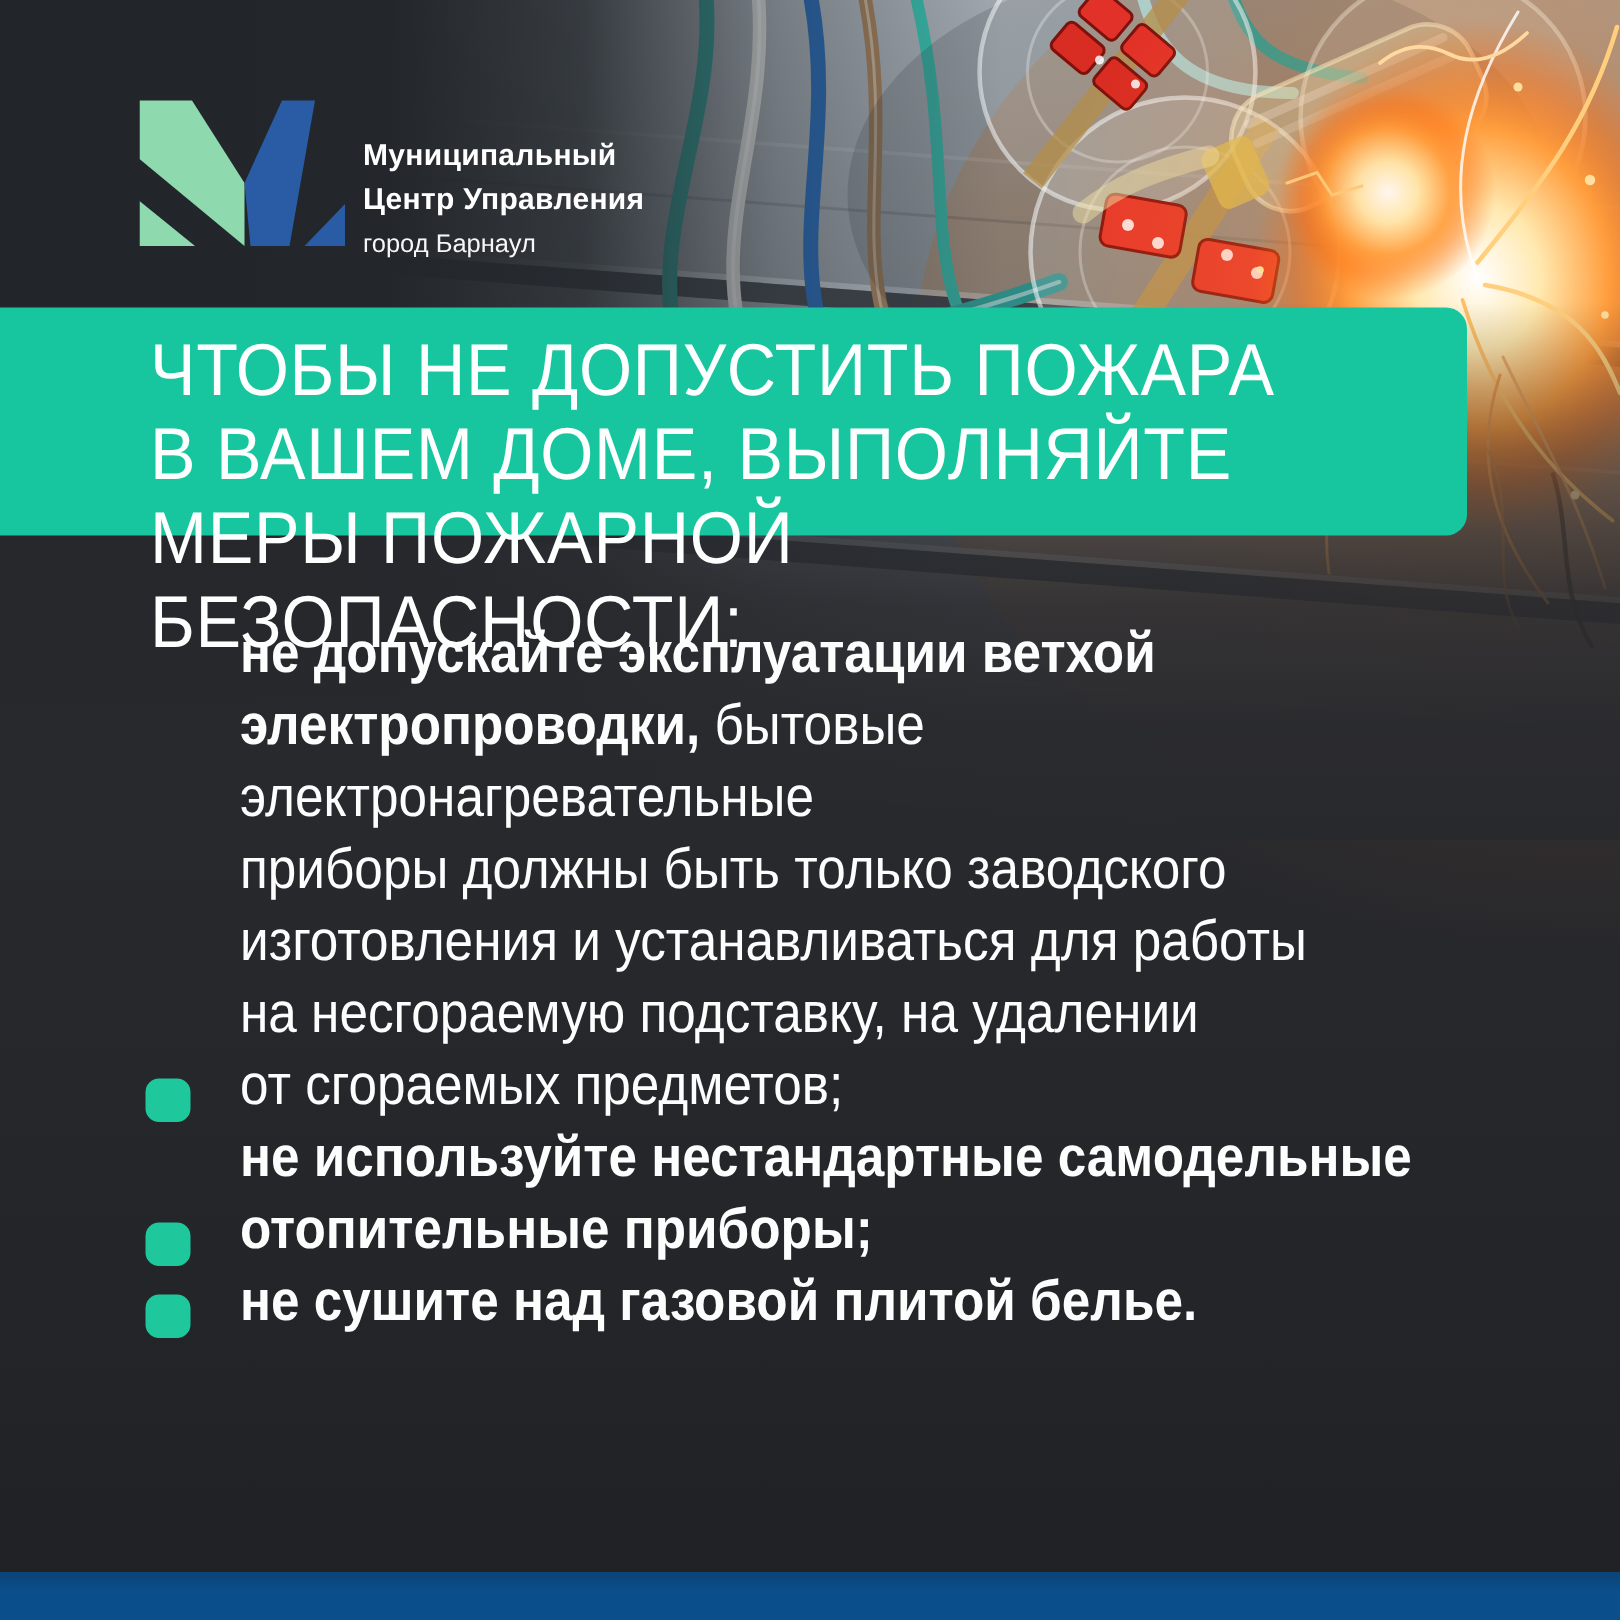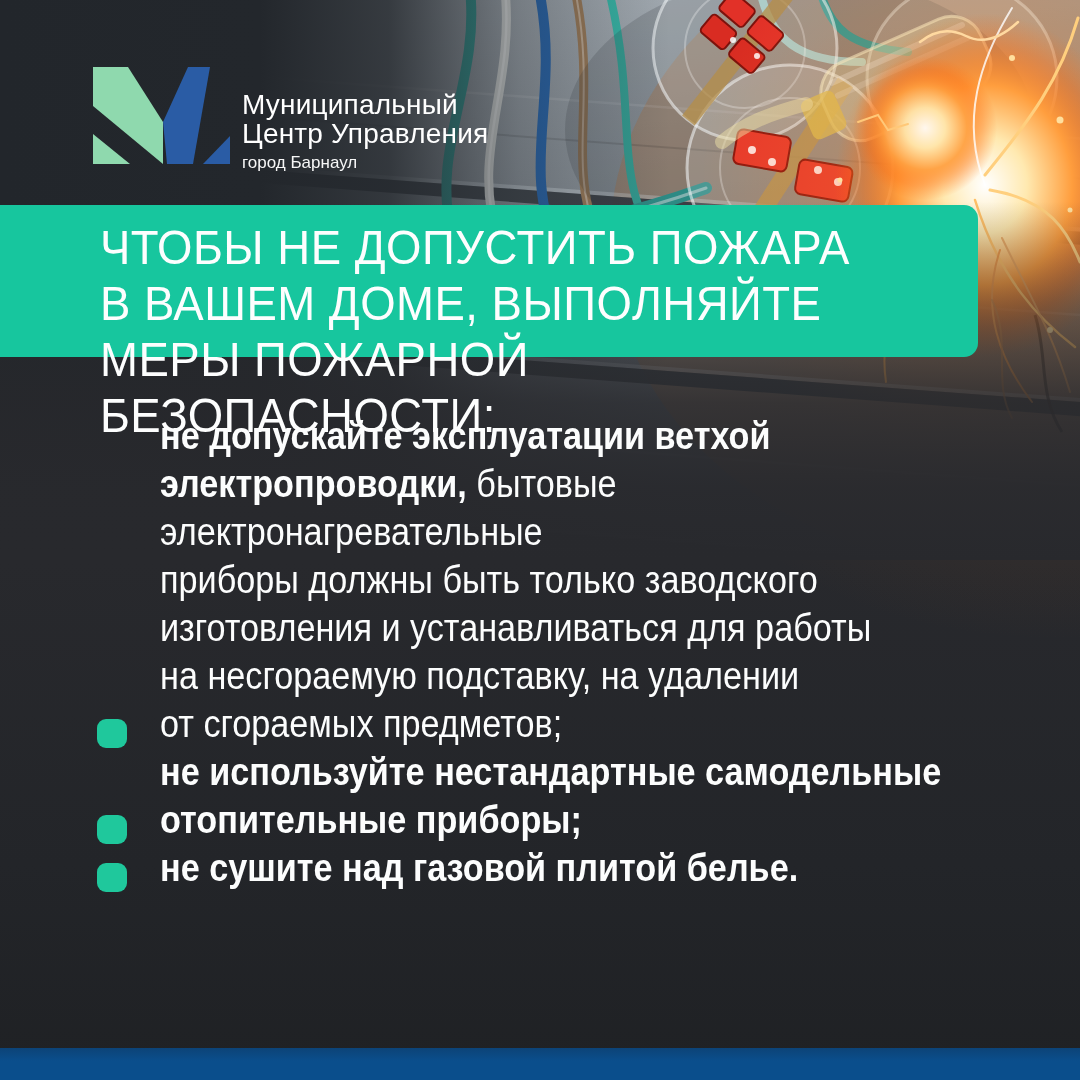--- a/index.html
+++ b/index.html
@@ -16,21 +16,21 @@
   .hero svg{display:block;}
   .hero-left-shade{position:absolute;inset:0;
     background:linear-gradient(90deg,#22262b 0%,#23272c 24%,rgba(35,39,44,0.85) 36%,rgba(35,39,44,0.35) 48%,rgba(35,39,44,0) 62%);}
   .hero-bottom-fade{position:absolute;inset:0;
     background:linear-gradient(180deg,rgba(38,40,44,0) 0%,rgba(38,40,44,0) 36%,rgba(38,40,44,0.45) 54%,rgba(39,40,44,0.85) 72%,rgba(40,41,45,0.97) 87%,#28292d 100%);}
 
   
   .logo{position:absolute;left:93px;top:66px;display:flex;align-items:flex-start;}
   .logo-mark{width:137px;height:100px;flex:0 0 auto;}
   .logo-text{margin-left:12px;padding-top:24px;line-height:29px;}
-  .logo-text .l1,.logo-text .l2{font-size:28px;font-weight:400;letter-spacing:.2px;}
+  .logo-text .l1,.logo-text .l2{font-size:20px;font-weight:700;letter-spacing:.2px;}
   .logo-text .l3{font-size:17px;font-weight:400;opacity:.96;}
 
   
   .banner{position:absolute;left:0;top:205px;width:978px;height:152px;
     background:var(--banner-bg,#17c69e);border-radius:0 14px 14px 0;}
   .banner-title{
     position:absolute;left:100px;top:14px;width:900px;
     font-size:49px;line-height:56px;font-weight:400;letter-spacing:.5px;
     white-space:pre-line;color:#fdfefe;
     transform:scaleX(0.93);transform-origin:0 0;}

